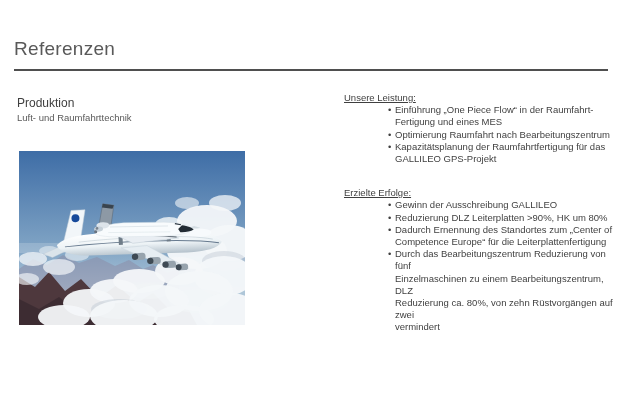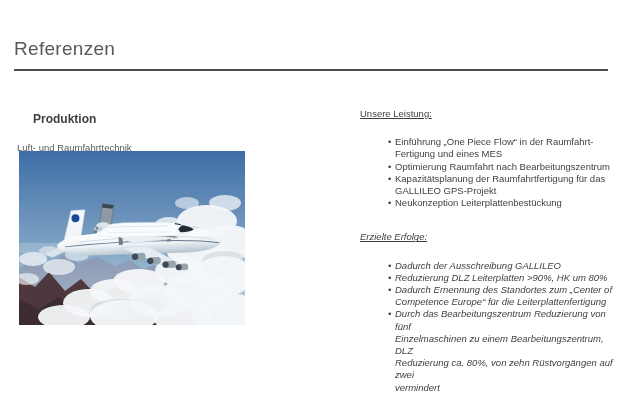--- a/index.html
+++ b/index.html
@@ -20,50 +20,50 @@
     position:absolute;left:14px;top:38px;
     font-size:19px;font-weight:400;letter-spacing:.3px;
     color:var(--title-color);
   }
   .title-rule{
     position:absolute;left:14px;top:69px;
     width:594px;height:2px;background:var(--rule-color);
   }
   .left-col{position:absolute;left:17px;top:96px;width:300px;}
   .section-heading{
-    font-size:12px;font-weight:700;color:var(--body-color);
-    margin:16px;line-height:14px;
+    font-size:12px;font-weight:400;color:var(--body-color);
+    margin:0;line-height:14px;
   }
   .section-subheading{
     font-size:9.5px;color:var(--subtitle-color);
-    margin:10px 0 0 0;line-height:11px;
+    margin:2px 0 0 0;line-height:11px;
   }
   .photo{
     position:absolute;left:19px;top:151px;
     width:226px;height:174px;display:block;
   }
   .right-col{
     position:absolute;left:344px;top:92px;width:280px;
     color:var(--body-color);
   }
   .list-heading{
     font-size:9.5px;font-weight:400;text-decoration:underline;
-    margin:16px;line-height:12.2px;color:var(--body-color);
+    margin:0;line-height:12.2px;color:var(--body-color);
   }
   ul.bullets{
     list-style:none;margin:0;padding:0;
     font-size:9.5px;line-height:12.2px;color:var(--body-color);
   }
   ul.bullets li{
     position:relative;padding-left:7px;white-space:pre-line;margin-left:44px;
   }
   ul.bullets li::before{
     content:"\2022";position:absolute;left:0;top:0;
   }
-  .section-gap{margin-top:22px;font-style:italic;}
+  .section-gap{margin-top:22px;}
 </style>
 </head>
 <body>
 
 <div class="slide">
 
   <div class="page-title">Referenzen</div>
   <div class="title-rule"></div>
 
   <div class="left-col">
@@ -169,27 +169,26 @@
 
   <div class="right-col">
     <section>
       <h3 class="list-heading">Unsere Leistung:</h3>
       <ul class="bullets">
           <li>Einführung „One Piece Flow“ in der Raumfahrt-
 Fertigung und eines MES</li>
           <li>Optimierung Raumfahrt nach Bearbeitungszentrum</li>
           <li>Kapazitätsplanung der Raumfahrtfertigung für das
 GALLILEO GPS-Projekt</li>
-          <li>Neukonzeption Leiterplattenbestückung</li>
         </ul>
     </section>
     <section class="section-gap">
       <h3 class="list-heading">Erzielte Erfolge:</h3>
       <ul class="bullets">
-          <li>Dadurch der Ausschreibung GALLILEO</li>
+          <li>Gewinn der Ausschreibung GALLILEO</li>
           <li>Reduzierung DLZ Leiterplatten &gt;90%, HK um 80%</li>
           <li>Dadurch Ernennung des Standortes zum „Center of
 Competence Europe“ für die Leiterplattenfertigung</li>
           <li>Durch das Bearbeitungszentrum Reduzierung von fünf
 Einzelmaschinen zu einem Bearbeitungszentrum, DLZ
 Reduzierung ca. 80%, von zehn Rüstvorgängen auf zwei
 vermindert</li>
         </ul>
     </section>
   </div>

